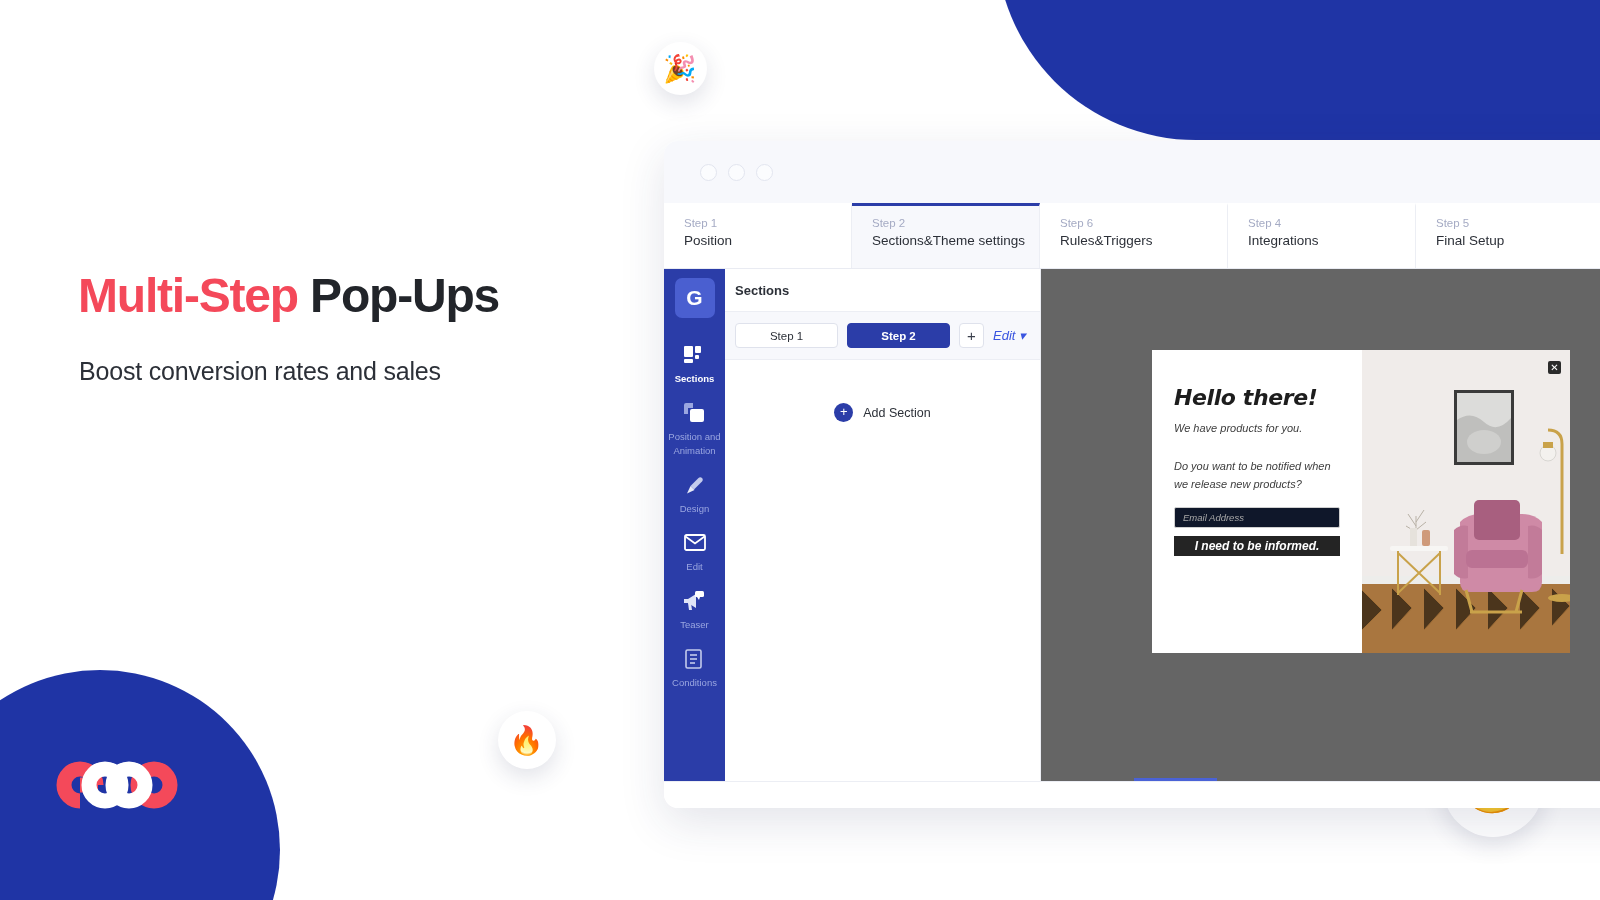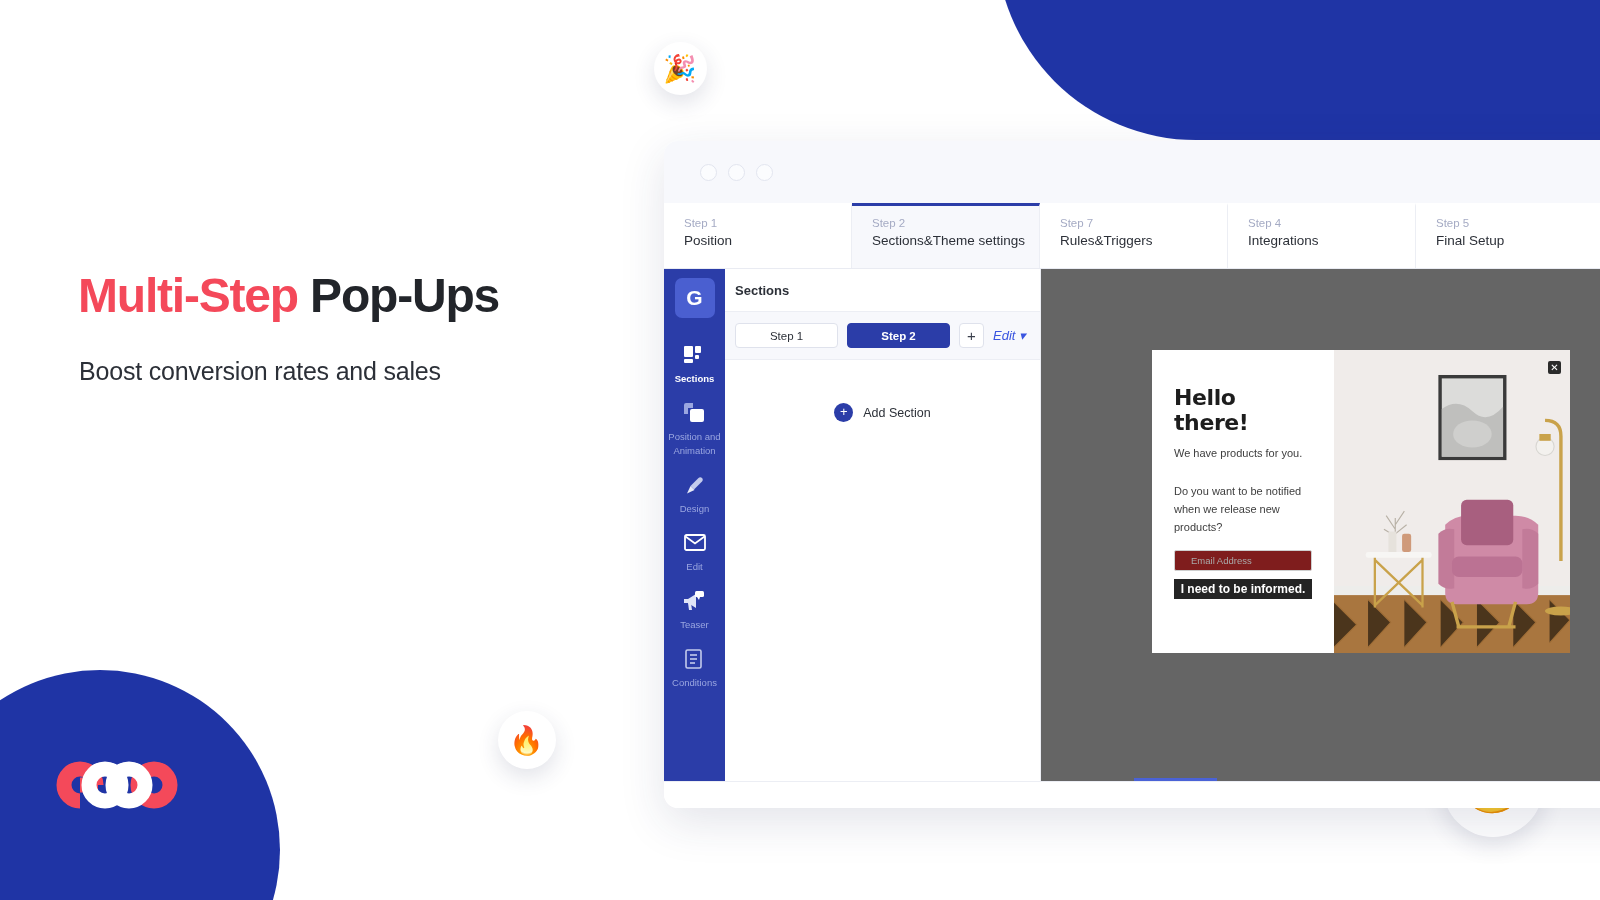--- a/index.html
+++ b/index.html
@@ -134,31 +134,31 @@
   
   .preview { flex: 1; background: #656565; position: relative; }
   .preview-indicator {
     position: absolute; left: 93px; bottom: 0; width: 83px; height: 3px; background: #4a62d6;
   }
   .popup {
     position: absolute; left: 111px; top: 81px;
     width: 418px; height: 303px; background: #ffffff;
     display: flex; overflow: hidden;
   }
-  .popup-left { width: 182px; padding: 35px 22px 0 22px; }
+  .popup-left { width: 210px; padding: 35px 22px 0 22px; font-style: italic; }
   .popup-h1 {
     font-size: 22px; font-weight: bold; color: #1d1d1d;
     letter-spacing: -0.4px; font-family: "DejaVu Sans", sans-serif; margin-bottom: 12px;
   }
   .popup-sub { font-size: 11px; color: #3d3d3d; margin-bottom: 23px; }
   .popup-q { font-size: 11px; color: #3d3d3d; line-height: 18px; margin-bottom: 14px; }
   .popup-input {
     height: 21px; border: 1px solid #cfcfcf; border-radius: 2px;
     font-size: 9.5px; color: #a9a9a9; display: flex; align-items: center;
-    padding-left: 16px; margin-bottom: 8px; background: #7f1d1d;
+    padding-left: 8px; margin-bottom: 8px; background: #0f172a;
   }
   .popup-btn {
     height: 20px; background: #242424; color: #ffffff;
     font-size: 12px; font-weight: bold;
     display: flex; align-items: center; justify-content: center; cursor: pointer;
   }
   .popup-img { flex: 1; position: relative; overflow: hidden; background: #f2efec; }
   .popup-close {
     position: absolute; right: 9px; top: 11px; width: 13px; height: 13px;
     background: #2b2b2b; border-radius: 2px; color: #fff; font-size: 10px; line-height: 13px;
@@ -217,21 +217,21 @@
     <div class="steps">
       <div class="step">
         <div class="step-num">Step 1</div>
         <div class="step-label">Position</div>
       </div>
       <div class="step active">
         <div class="step-num">Step 2</div>
         <div class="step-label">Sections&amp;Theme settings</div>
       </div>
       <div class="step">
-        <div class="step-num">Step 7</div>
+        <div class="step-num">Step 6</div>
         <div class="step-label">Rules&amp;Triggers</div>
       </div>
       <div class="step">
         <div class="step-num">Step 4</div>
         <div class="step-label">Integrations</div>
       </div>
       <div class="step">
         <div class="step-num">Step 5</div>
         <div class="step-label">Final Setup</div>
       </div>

